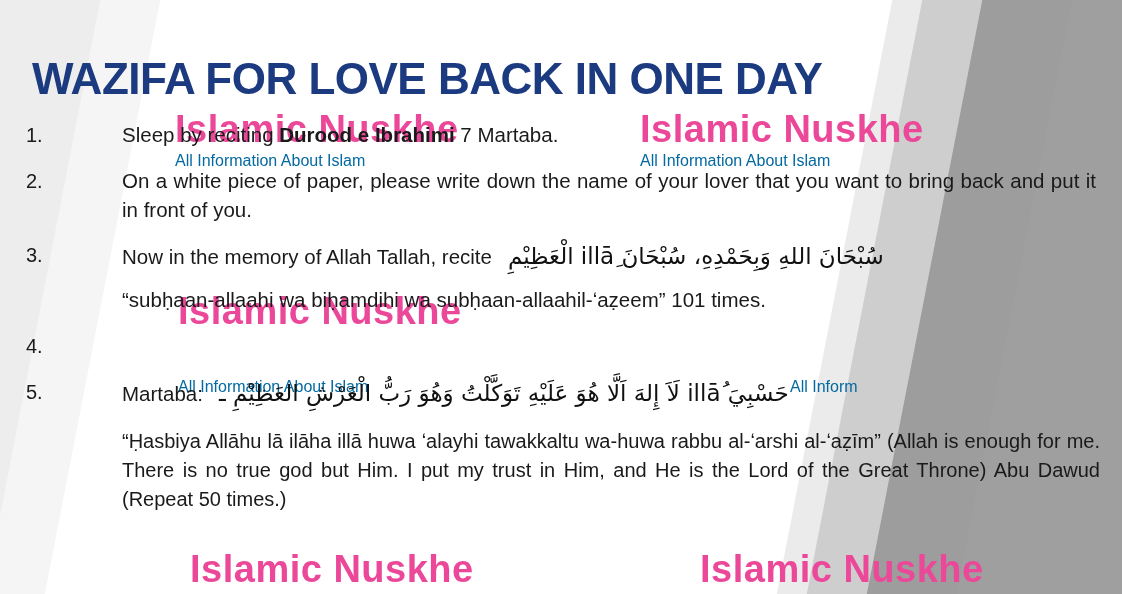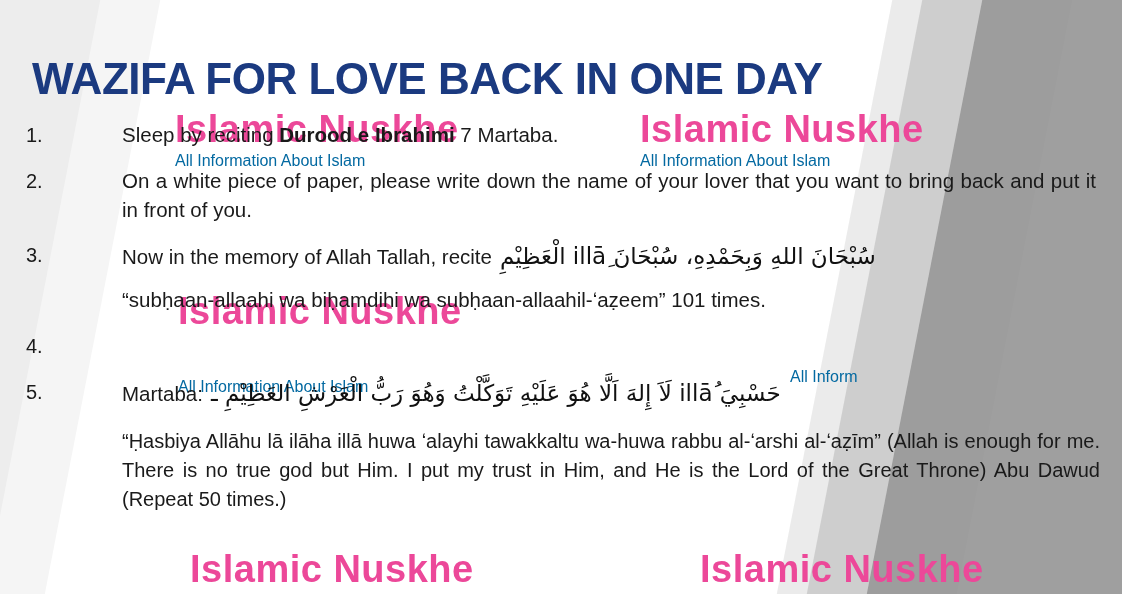--- a/index.html
+++ b/index.html
@@ -91,21 +91,21 @@
     font-size: 16px;
     font-weight: 400;
     color: #0369a1;
   }
   .wm1 { left: 175px; top: 108px; }
   .wm1b { left: 175px; top: 152px; }
   .wm2 { left: 178px; top: 290px; }
   .wm2b { left: 178px; top: 378px; }
   .wm3 { left: 640px; top: 108px; }
   .wm3b { left: 640px; top: 152px; }
-  .wm4 { left: 790px; top: 368px; }
+  .wm4 { left: 790px; top: 378px; }
   .wm5 { left: 190px; top: 548px; }
   .wm6 { left: 700px; top: 548px; }
 
   .content {
     position: relative;
     z-index: 5;
     padding: 0;
   }
 
   .title {
@@ -160,21 +160,21 @@
   }
   .translit {
     font-size: 20.5px;
     color: #1a1a1a;
     line-height: 1.45;
     margin-top: 12px;
   }
   .row-inline {
     display: flex;
     align-items: baseline;
-    gap: 8px;
+    gap: 16px;
     flex-wrap: nowrap;
   }
   .final-block {
     font-size: 20px;
     color: #1a1a1a;
     line-height: 1.45;
     text-align: justify;
     padding-right: 6px;
   }
   .spacer-sm { height: 10px; }

